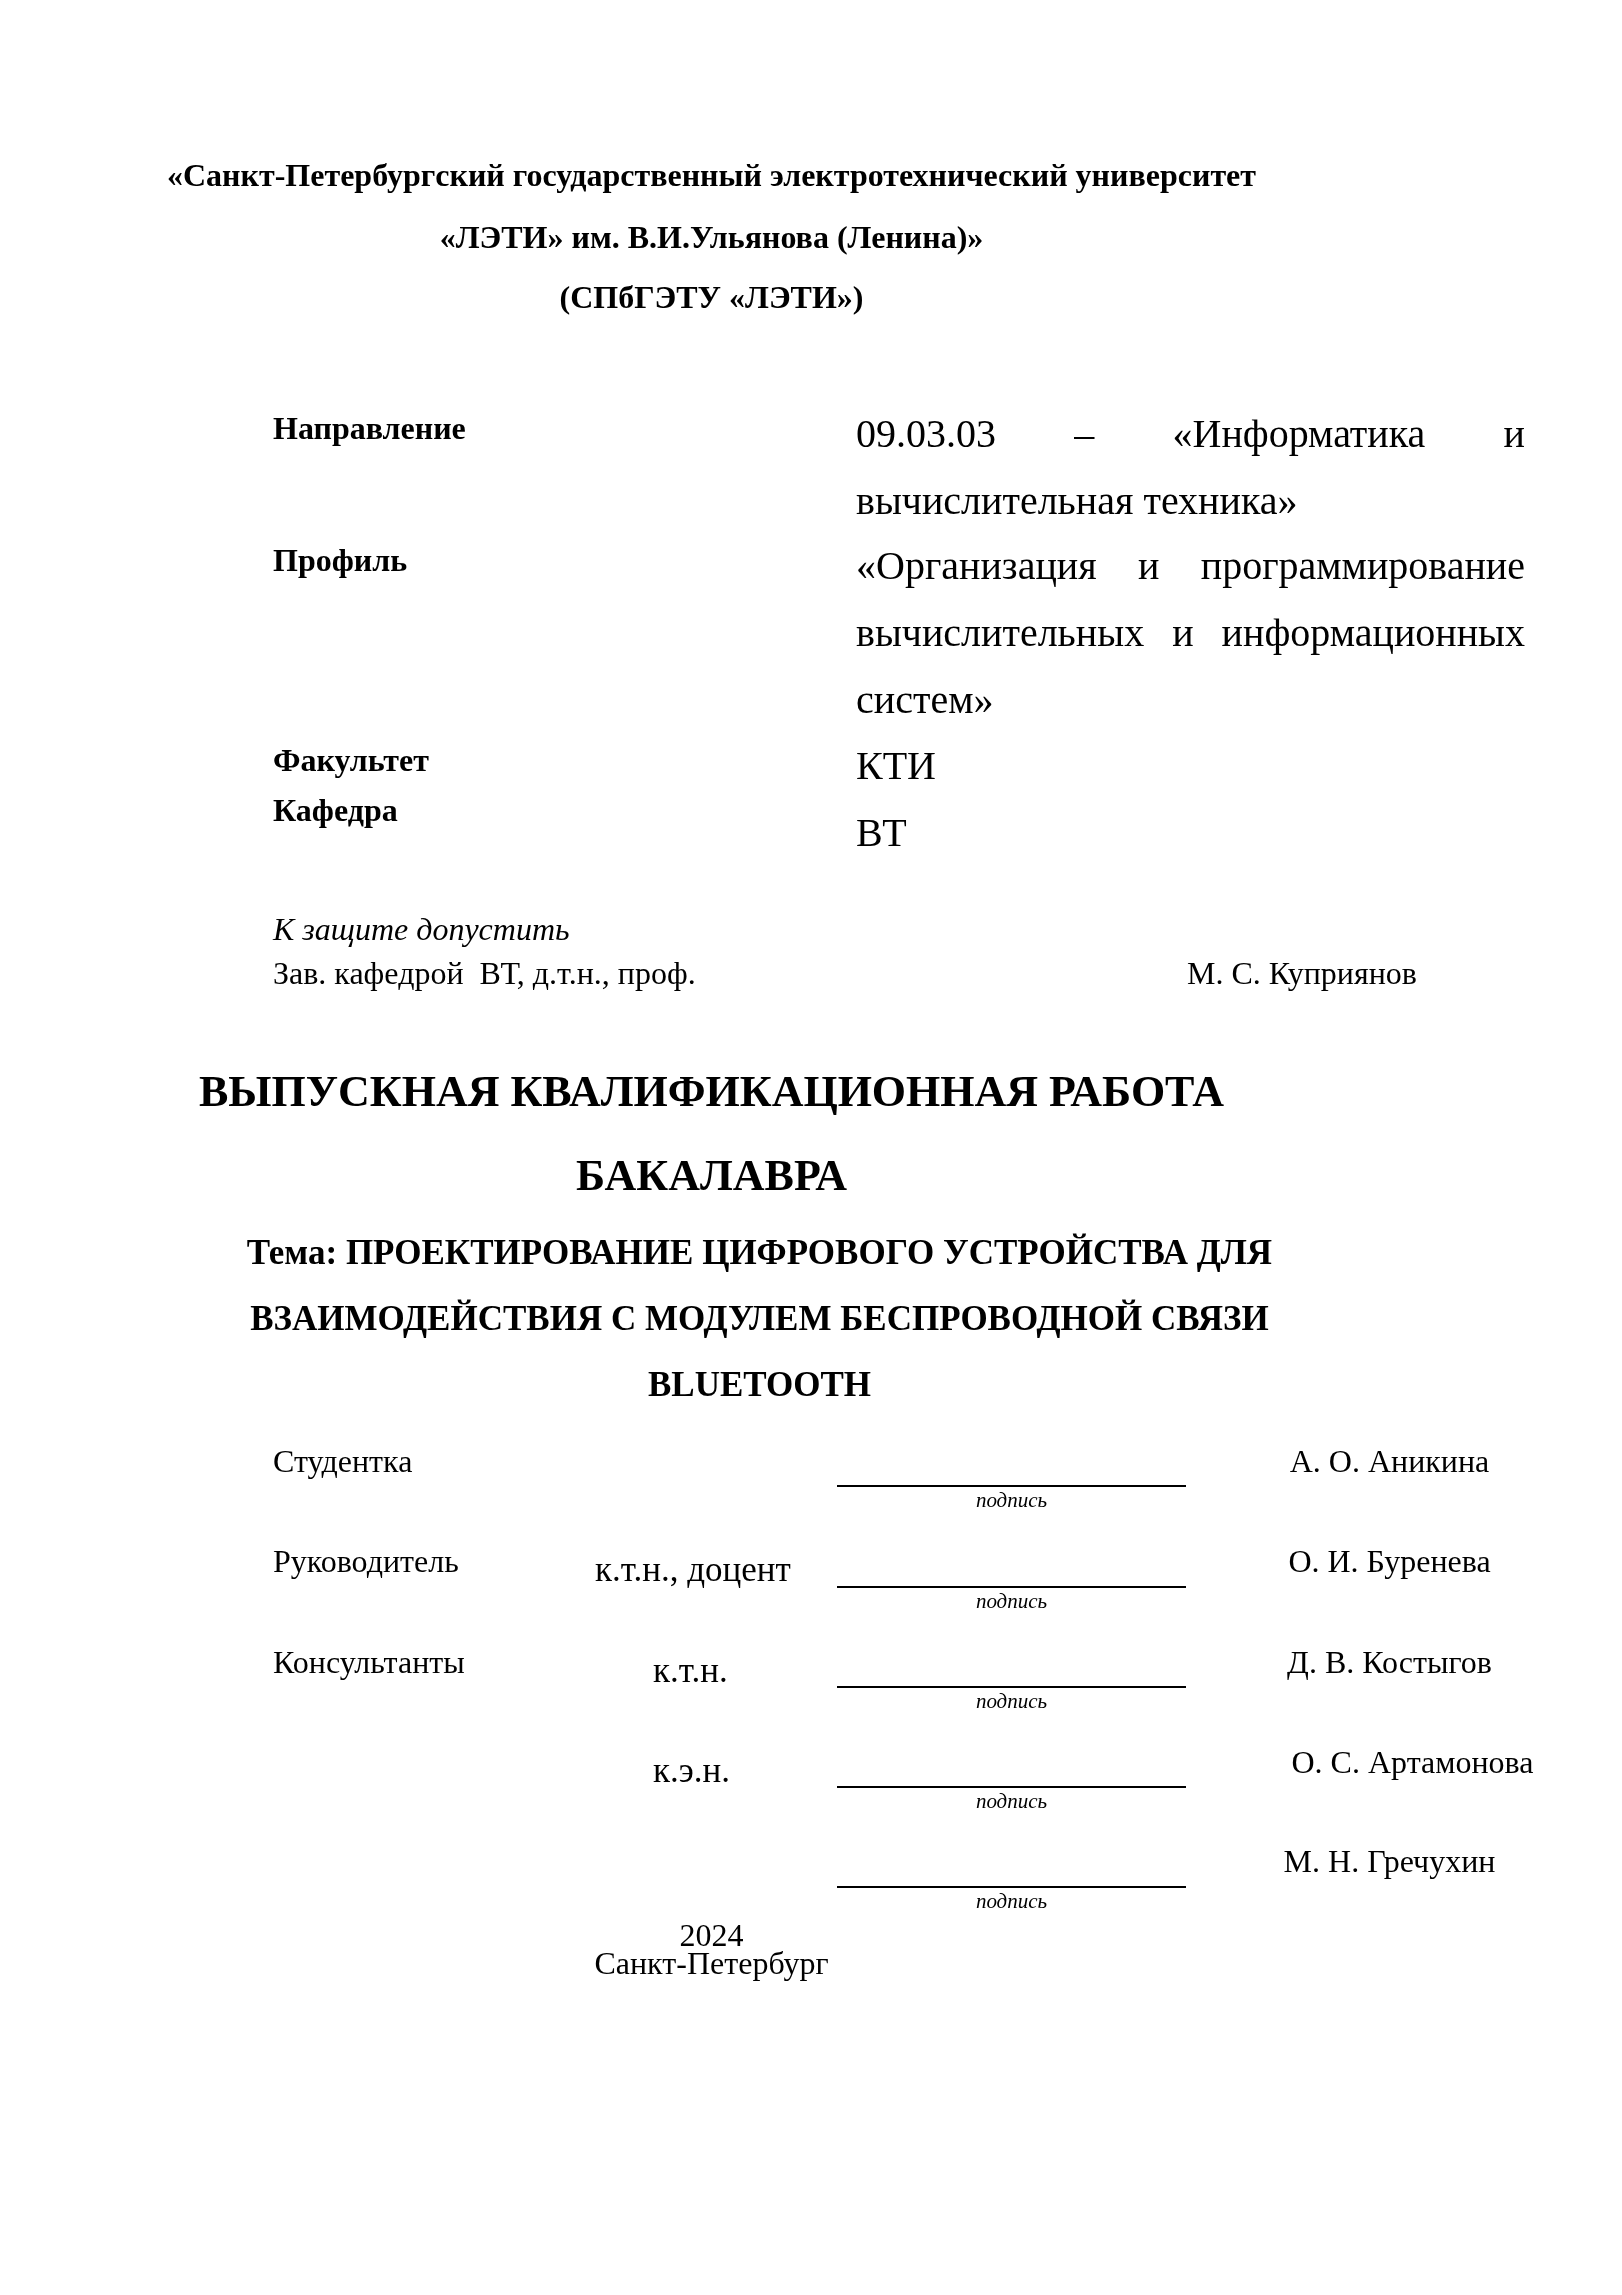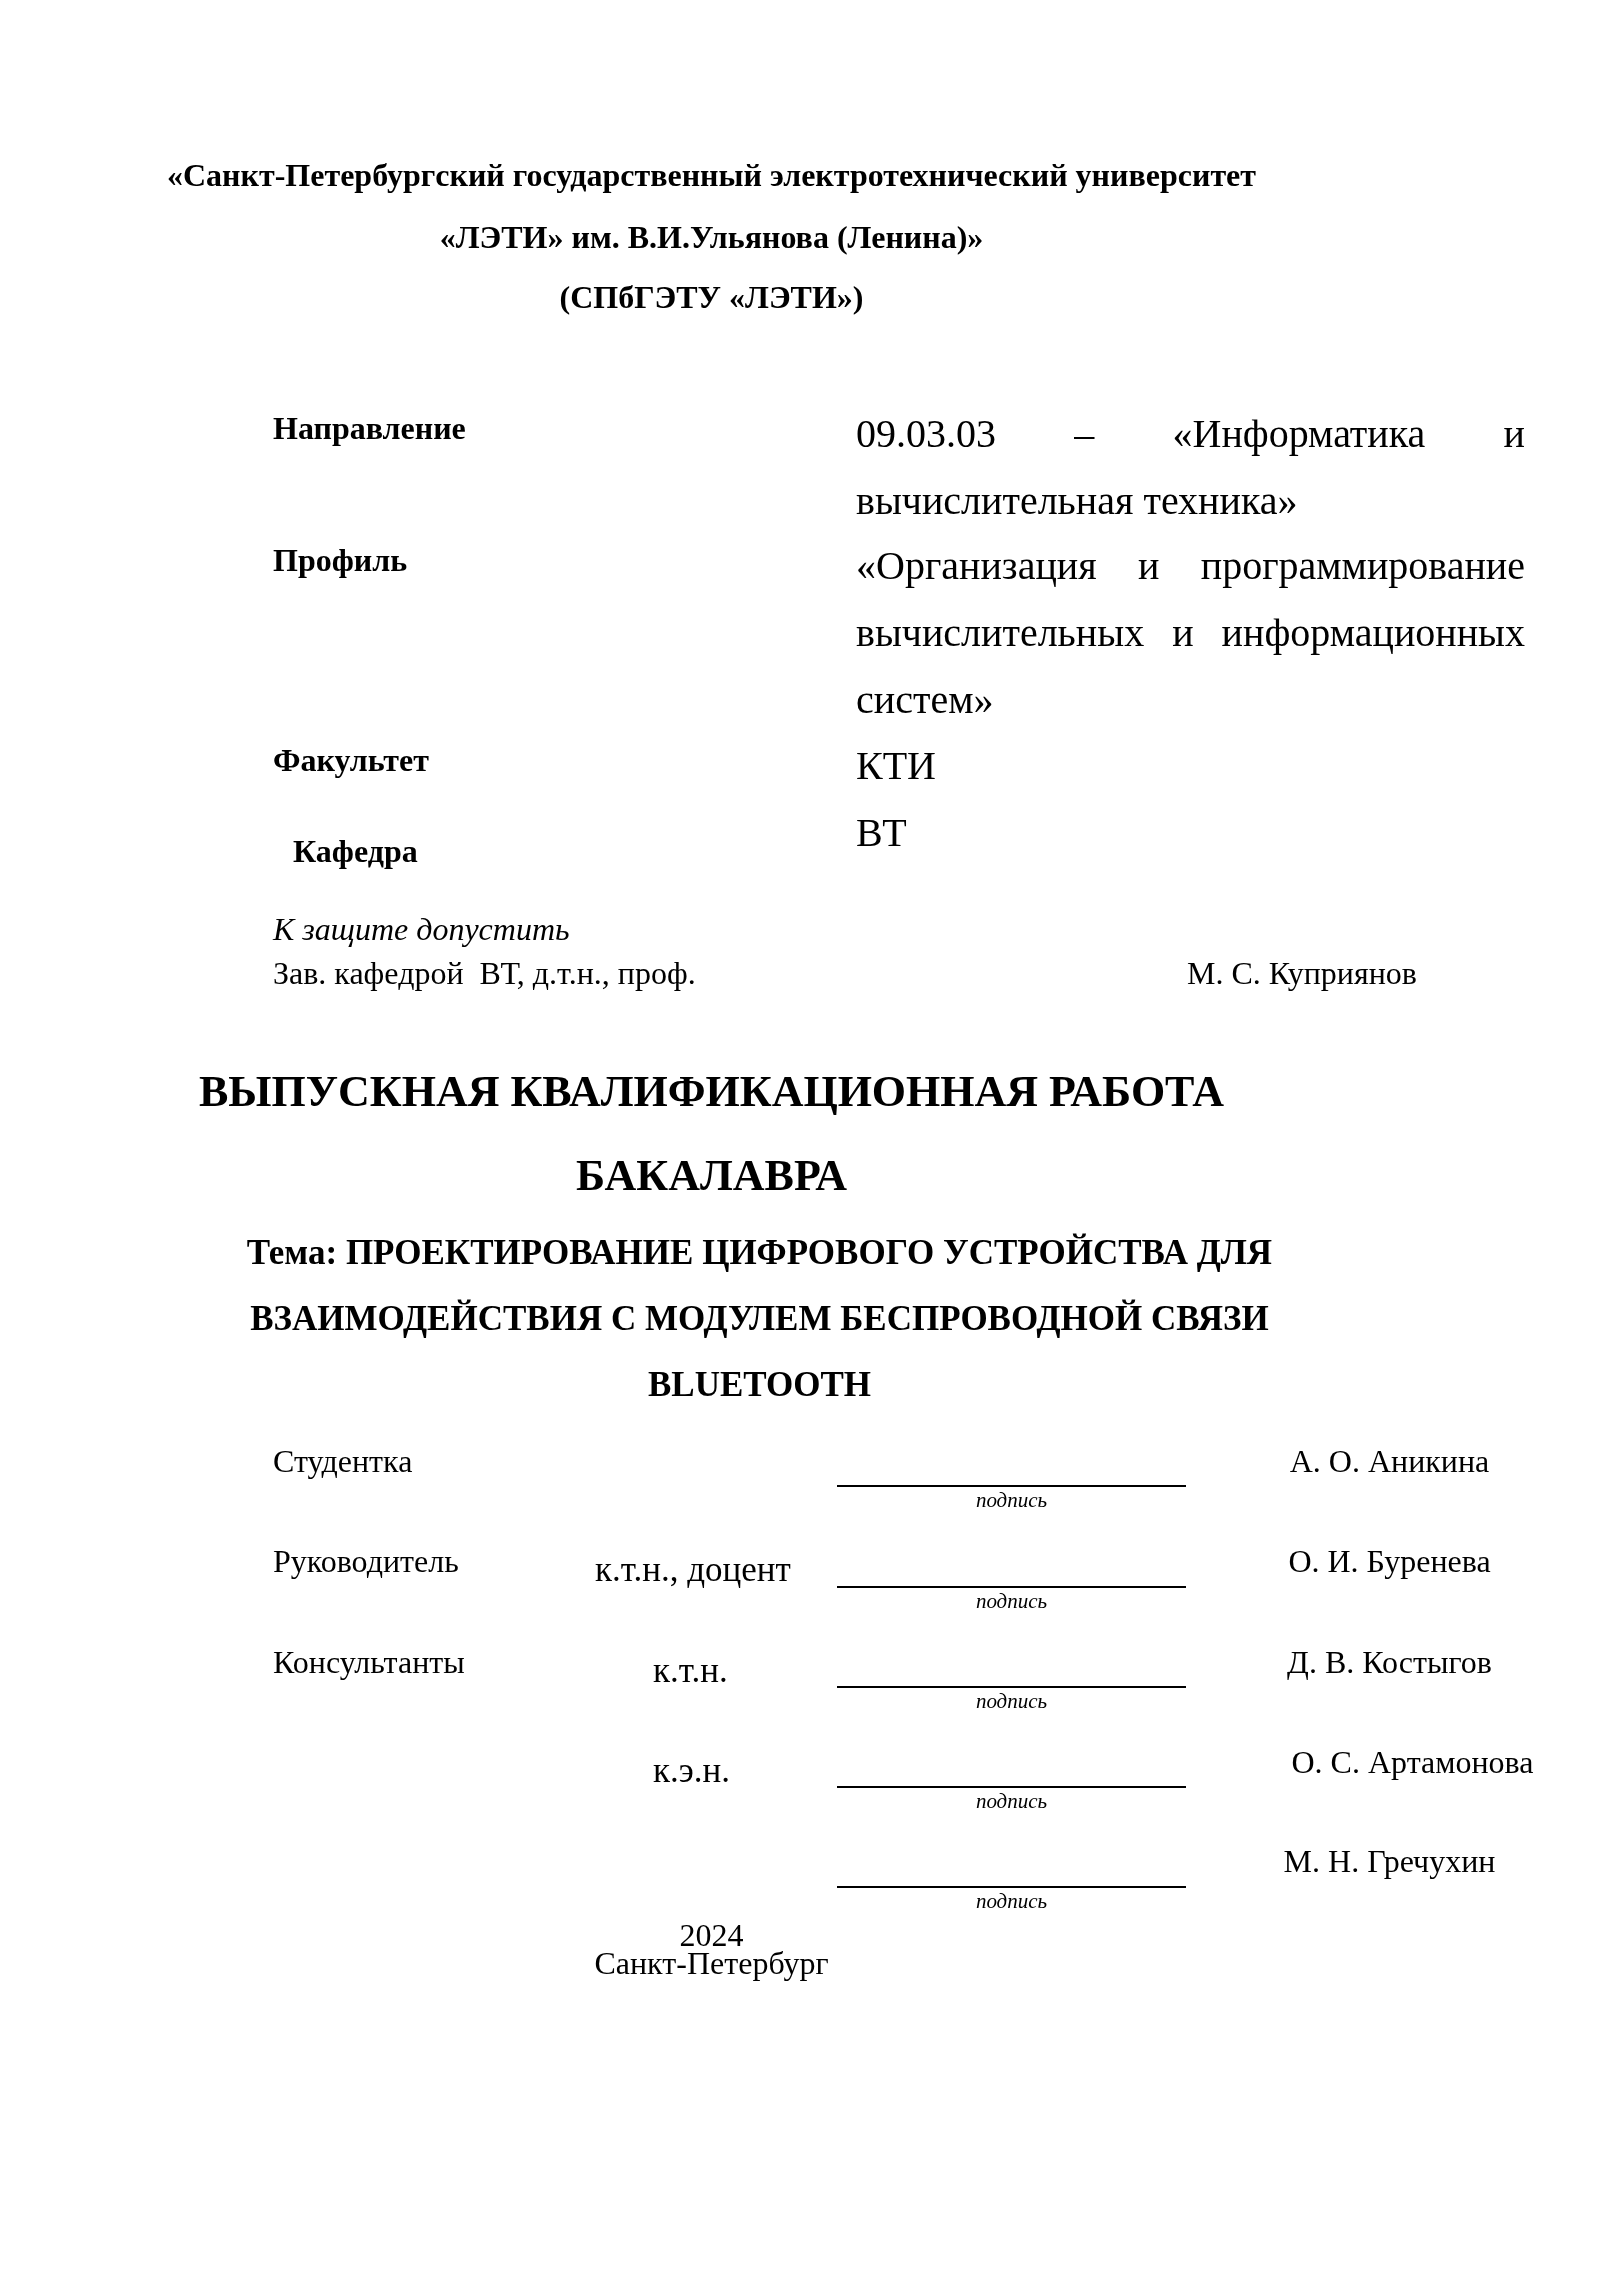--- a/index.html
+++ b/index.html
@@ -31,21 +31,21 @@
 <div class="abs val last" style="top:477px;">вычислительная техника»</div>
 
 <div class="abs lbl" style="top:542px;">Профиль</div>
 <div class="abs val" style="top:542px;">«Организация и программирование</div>
 <div class="abs val" style="top:609px;">вычислительных и информационных</div>
 <div class="abs val last" style="top:676px;">систем»</div>
 
 <div class="abs lbl" style="top:742px;">Факультет</div>
 <div class="abs val last" style="top:742px;">КТИ</div>
 
-<div class="abs lbl" style="top:833px;margin-left:20px;">Кафедра</div>
+<div class="abs lbl" style="top:792px;">Кафедра</div>
 <div class="abs val last" style="top:809px;">ВТ</div>
 
 <div class="abs norm" style="top:911px;left:273px;font-style:italic;">К защите допустить</div>
 <div class="abs norm" style="top:955px;left:273px;white-space:pre;">Зав. кафедрой  ВТ, д.т.н., проф.</div>
 <div class="abs norm" style="top:955px;left:1187px;">М. С. Куприянов</div>
 
 <div class="abs center title" style="top:1066px;">ВЫПУСКНАЯ КВАЛИФИКАЦИОННАЯ РАБОТА</div>
 <div class="abs center title" style="top:1150px;">БАКАЛАВРА</div>
 
 <div class="abs center topic" style="top:1233px;">Тема: ПРОЕКТИРОВАНИЕ ЦИФРОВОГО УСТРОЙСТВА ДЛЯ</div>

